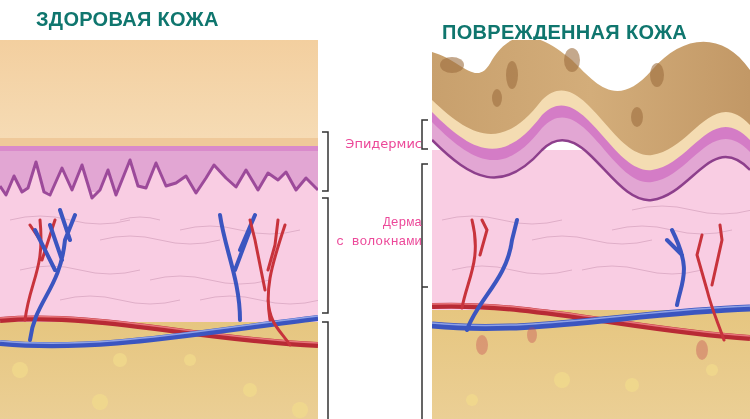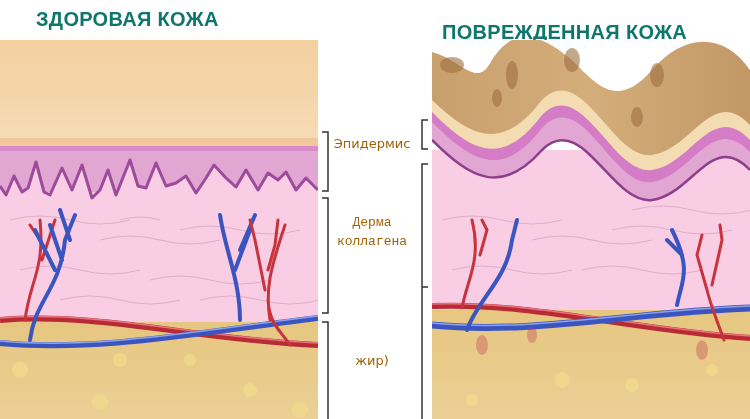--- a/index.html
+++ b/index.html
@@ -1,19 +1,19 @@
 <!DOCTYPE html>
 <html><head>
 <meta charset="utf-8">
 <style>
   html, body { margin:0; padding:0; }
   body { width:750px; height:419px; background:#ffffff; position:relative; overflow:hidden; font-family:"Liberation Sans", sans-serif; }
   .title { position:absolute; top:8px; color:#0f766e; font-weight:bold; font-size:20px; letter-spacing:0.3px; font-family:"Liberation Sans", sans-serif; white-space:nowrap; }
   .panel { position:absolute; top:40px; height:379px; }
-  .label { position:absolute; color:#a16207; font-size:13px; line-height:19px; text-align:center; font-family:"DejaVu Sans", sans-serif; }
+  .label { position:absolute; color:#ec4899; font-size:13px; line-height:19px; text-align:right; font-family:"DejaVu Sans", sans-serif; }
   svg { display:block; }
 </style>
 </head>
 <body>
 
 <div class="title" style="left:36px;">ЗДОРОВАЯ КОЖА</div>
 <div class="title" style="left:442px;margin-top:13px;">ПОВРЕЖДЕННАЯ КОЖА</div>
 
 <div class="panel" style="left:0; width:318px;">
   <svg width="318" height="379" viewBox="0 0 318 379">
@@ -137,17 +137,16 @@
     <path d="M4,198 L10,198 L10,313 L4,313"></path>
     <path d="M4,322 L10,322 L10,419"></path>
     <path d="M110,120 L104,120 L104,149 L110,149"></path>
     <path d="M110,164 L104,164 L104,287 L110,287 M104,287 L104,419"></path>
   </g>
 </svg>
 
 <div class="label" style="left:322px; top:134px; width:100px;">Эпидермис</div>
 <div class="label" style="left:322px; top:213px; width:100px;font-family:Liberation Mono, monospace;">
   <div>Дерма</div>
-  <div>коллагена</div>
+  <div>с волокнами</div>
 </div>
 <div class="label" style="left:322px; top:351px; width:100px;">
-  <div>жир)</div>
 </div>
 
 </body></html>

